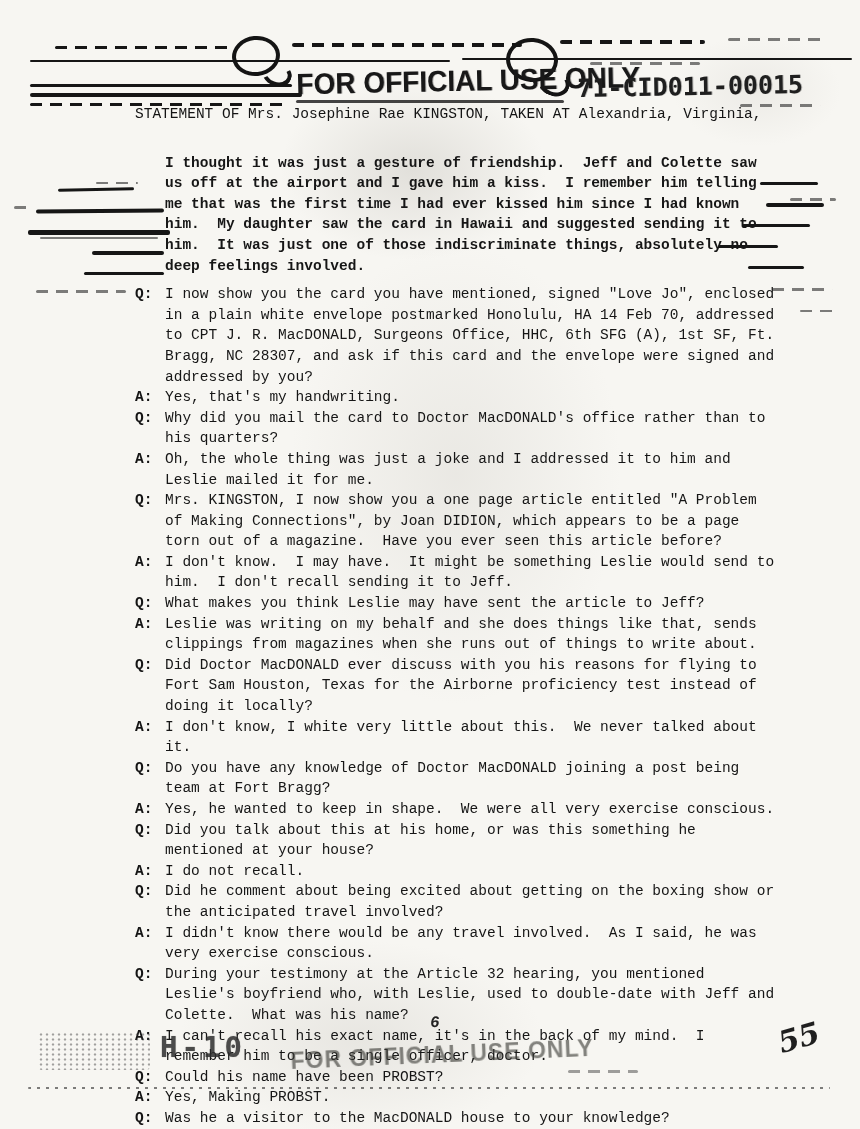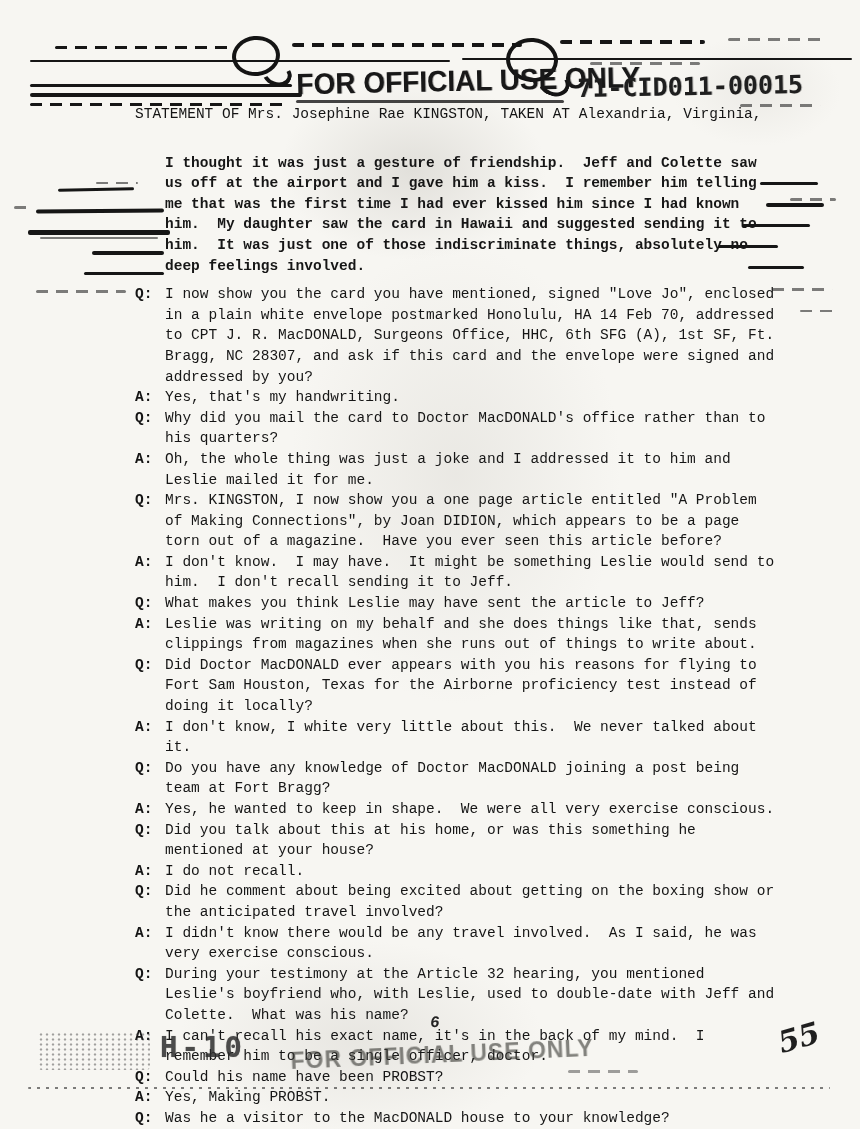--- a/index.html
+++ b/index.html
@@ -177,21 +177,21 @@
     <span class="qa-text">What makes you think Leslie may have sent the article to Jeff?</span>
   </div>
 
   <div class="qa-row">
     <span class="qa-speaker">A:</span>
     <span class="qa-text">Leslie was writing on my behalf and she does things like that, sends clippings from magazines when she runs out of things to write about.</span>
   </div>
 
   <div class="qa-row">
     <span class="qa-speaker">Q:</span>
-    <span class="qa-text">Did Doctor MacDONALD ever appears with you his reasons for flying to Fort Sam Houston, Texas for the Airborne proficiency test instead of doing it locally?</span>
+    <span class="qa-text">Did Doctor MacDONALD ever discuss with you his reasons for flying to Fort Sam Houston, Texas for the Airborne proficiency test instead of doing it locally?</span>
   </div>
 
   <div class="qa-row">
     <span class="qa-speaker">A:</span>
     <span class="qa-text">I don't know, I white very little about this.  We never talked about it.</span>
   </div>
 
   <div class="qa-row">
     <span class="qa-speaker">Q:</span>
     <span class="qa-text">Do you have any knowledge of Doctor MacDONALD joining a post being team at Fort Bragg?</span>

